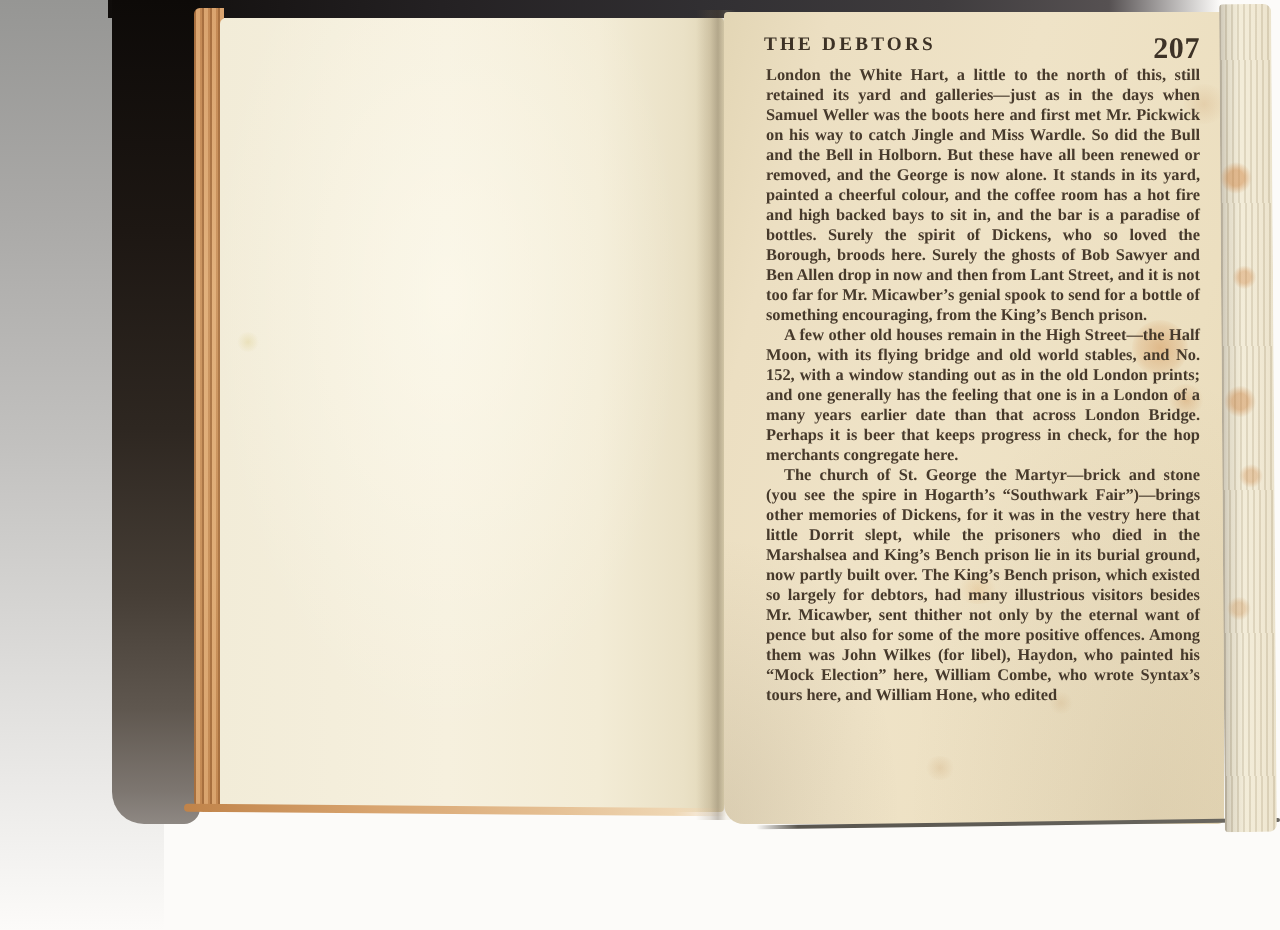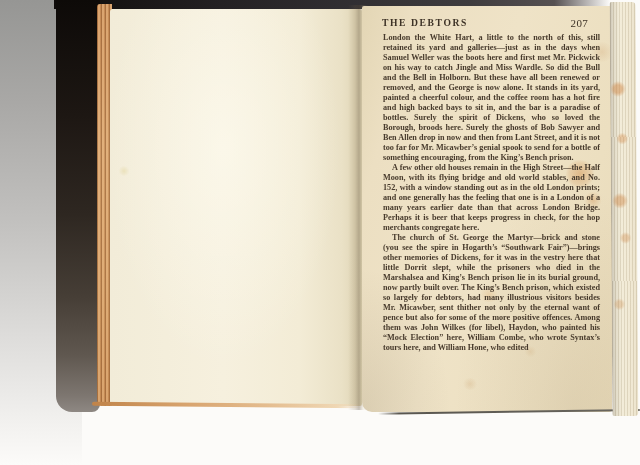--- a/index.html
+++ b/index.html
@@ -101,22 +101,22 @@
     background:radial-gradient(circle,rgba(215,150,70,.22) 0%,rgba(215,150,70,0) 70%);}
   
   .header{
     position:absolute;left:382px;top:17px;width:218px;height:13px;
   }
   .running-head{
     display:block;text-align:left;
     font-size:9.6px;font-weight:bold;letter-spacing:1.6px;color:#3d3226;
   }
   .pagenum{
-    position:absolute;right:12px;top:0;
-    font-size:11px;font-weight:normal;color:#3d3226;letter-spacing:.3px;
+    position:absolute;right:0;top:0;
+    font-size:15px;font-weight:bold;color:#3d3226;letter-spacing:.3px;
   }
   
   .bodytext{
     position:absolute;left:383px;top:33px;width:217px;
     font-size:8.2px;line-height:10px;color:#473a2c;
     text-align:justify;
     font-weight:bold;
   }
   .bodytext p{margin:0;padding:0;}
   .bodytext p.indent{text-indent:9px;}

